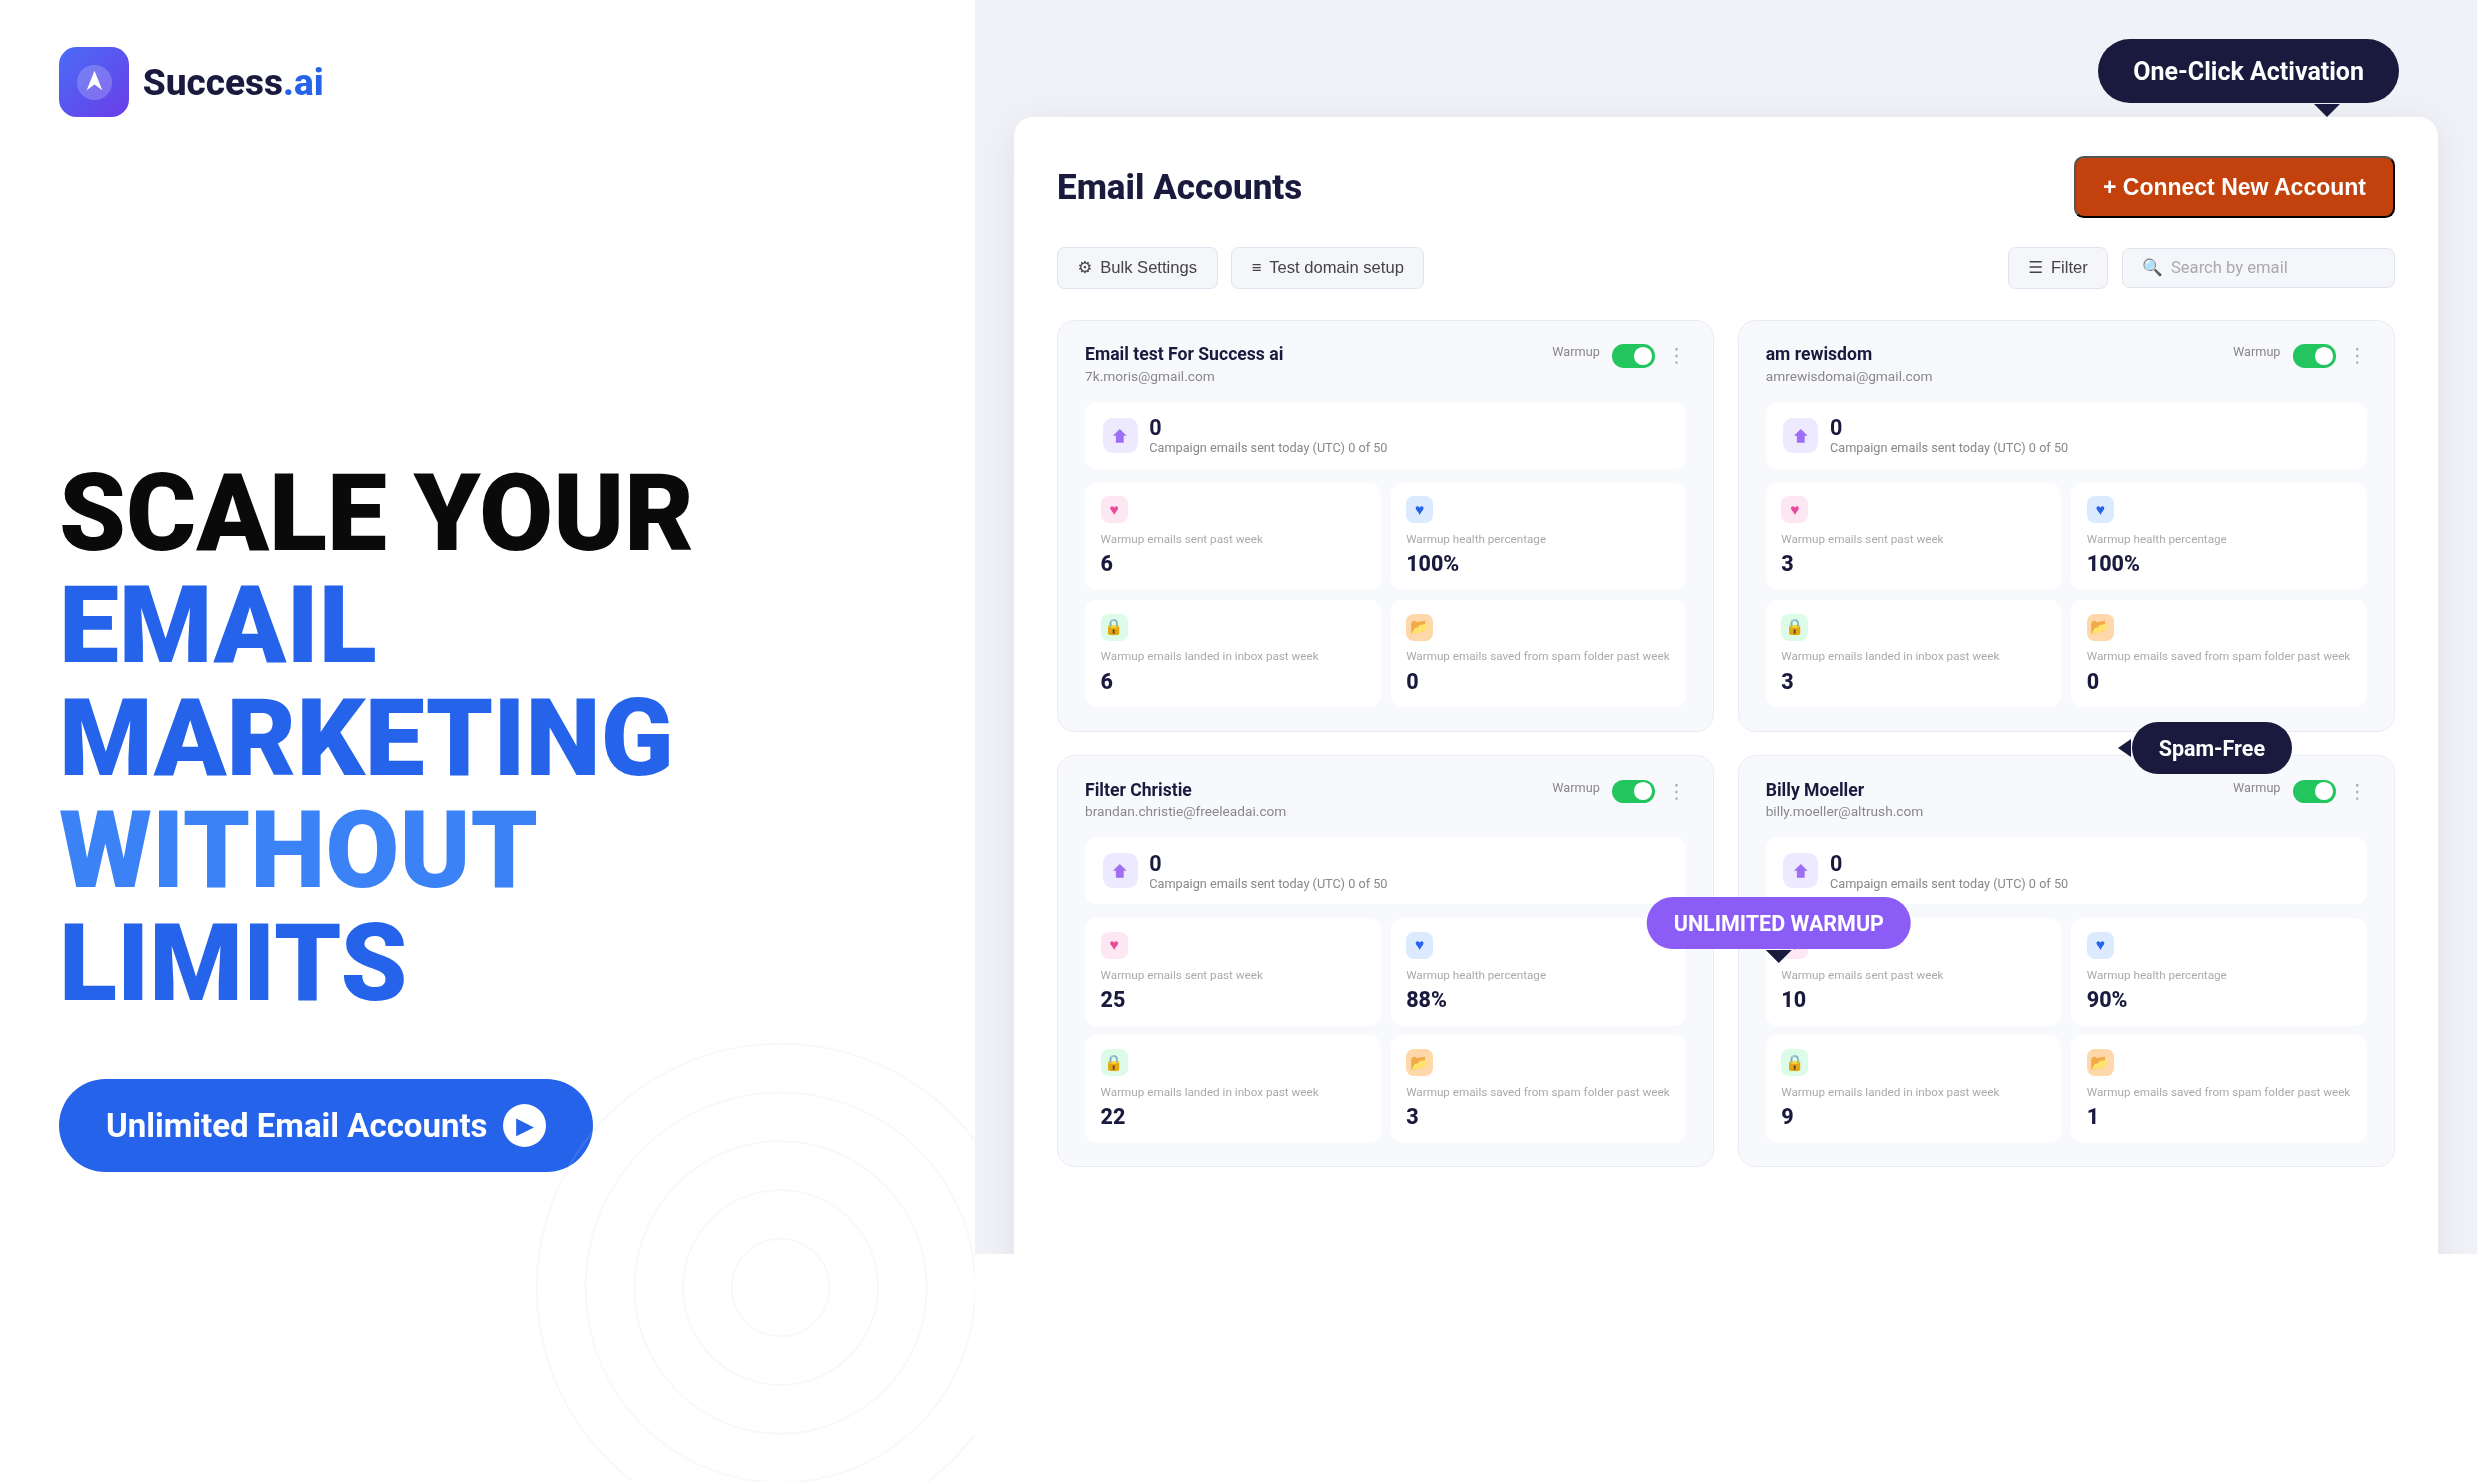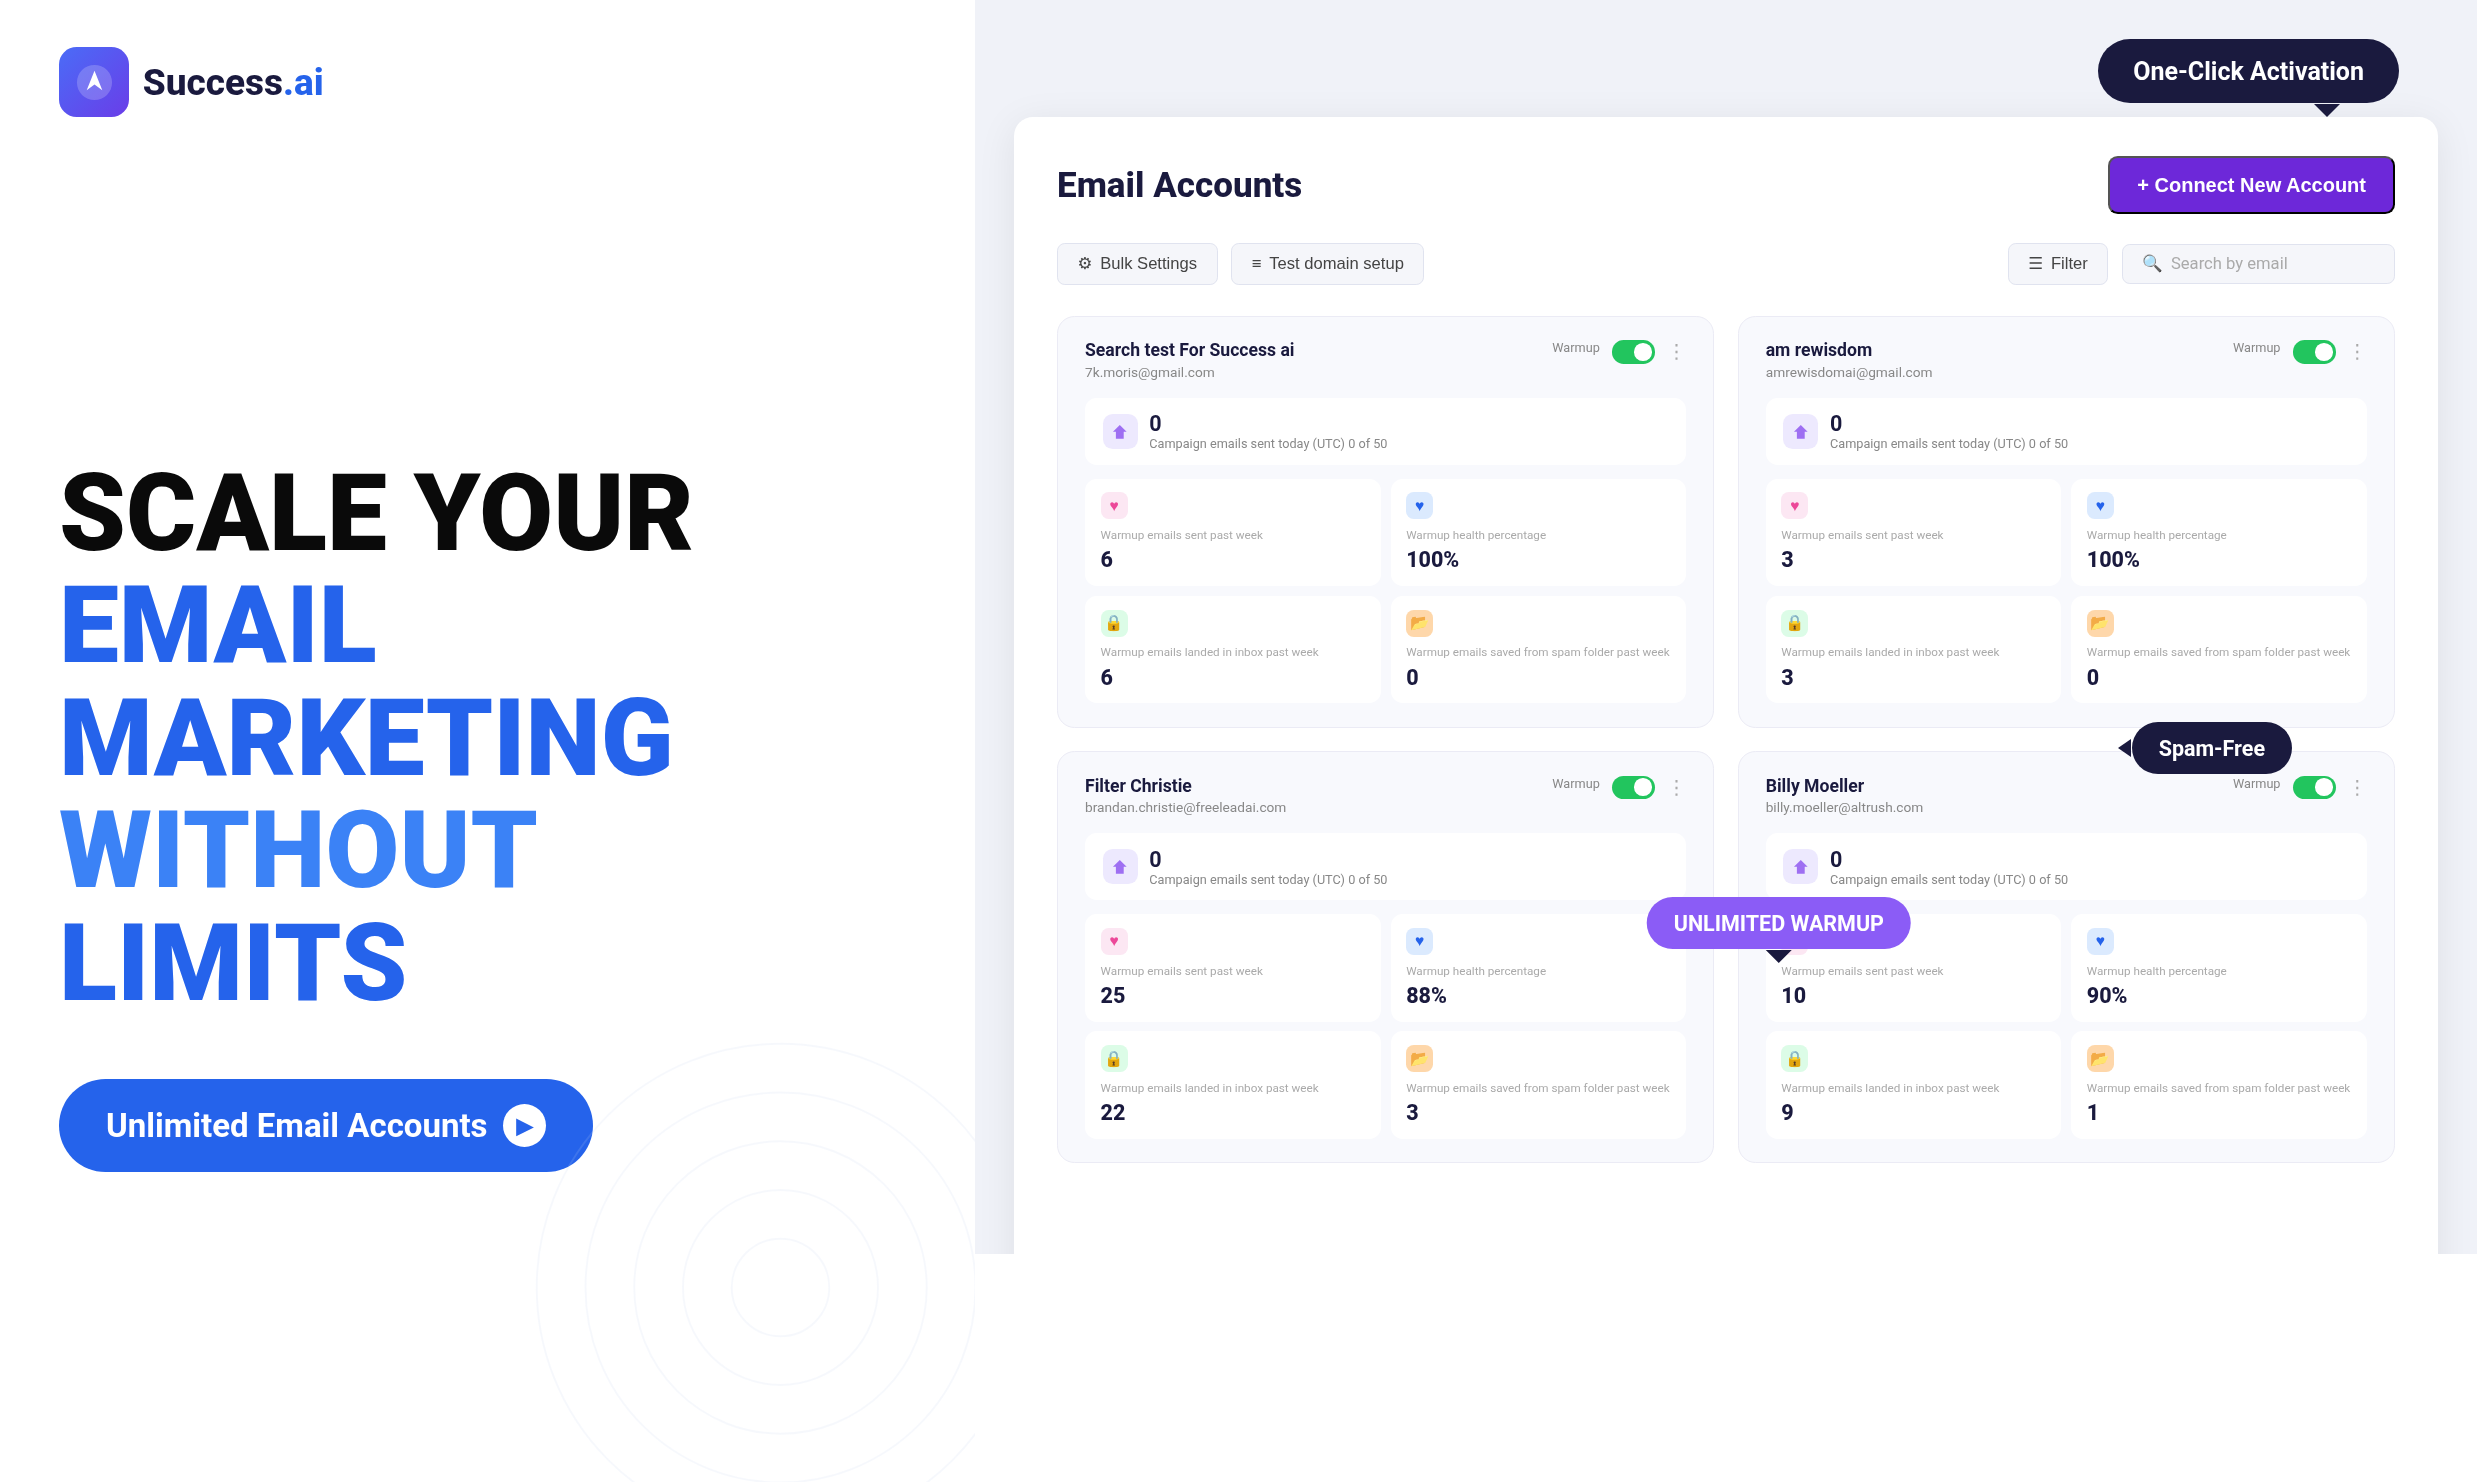--- a/index.html
+++ b/index.html
@@ -197,23 +197,23 @@
       justify-content: space-between;
       align-items: center;
       margin-bottom: 29px;
     }
     .dashboard-title {
       font-size: 35px;
       font-weight: 800;
       color: #1a1a3e;
     }
     .connect-btn {
-      background: #6d28d9;
+      background: #c2410c;
       color: white;
-      font-size: 20px;
+      font-size: 23px;
       font-weight: 600;
       padding: 15.6px 27px;
       border-radius: 9.8px;
       display: flex;
       align-items: center;
       gap: 9.8px;
       cursor: pointer;
     }
 
     .toolbar {
@@ -469,21 +469,21 @@
           <span>🔍</span>
           <span>Search by email</span>
         </div>
       </div>
     </div>
 
     <div class="accounts-grid" id="accounts-grid">
     <div class="account-card">
       <div class="card-header">
         <div>
-          <div class="card-name">Search test For Success ai</div>
+          <div class="card-name">Email test For Success ai</div>
           <div class="card-email">7k.moris@gmail.com</div>
         </div>
         <div class="card-controls">
           <span class="warmup-label">Warmup</span>
           <div class="toggle"></div>
           <span class="more-btn">⋮</span>
         </div>
       </div>
       <div class="campaign-row">
         <div class="campaign-icon">

